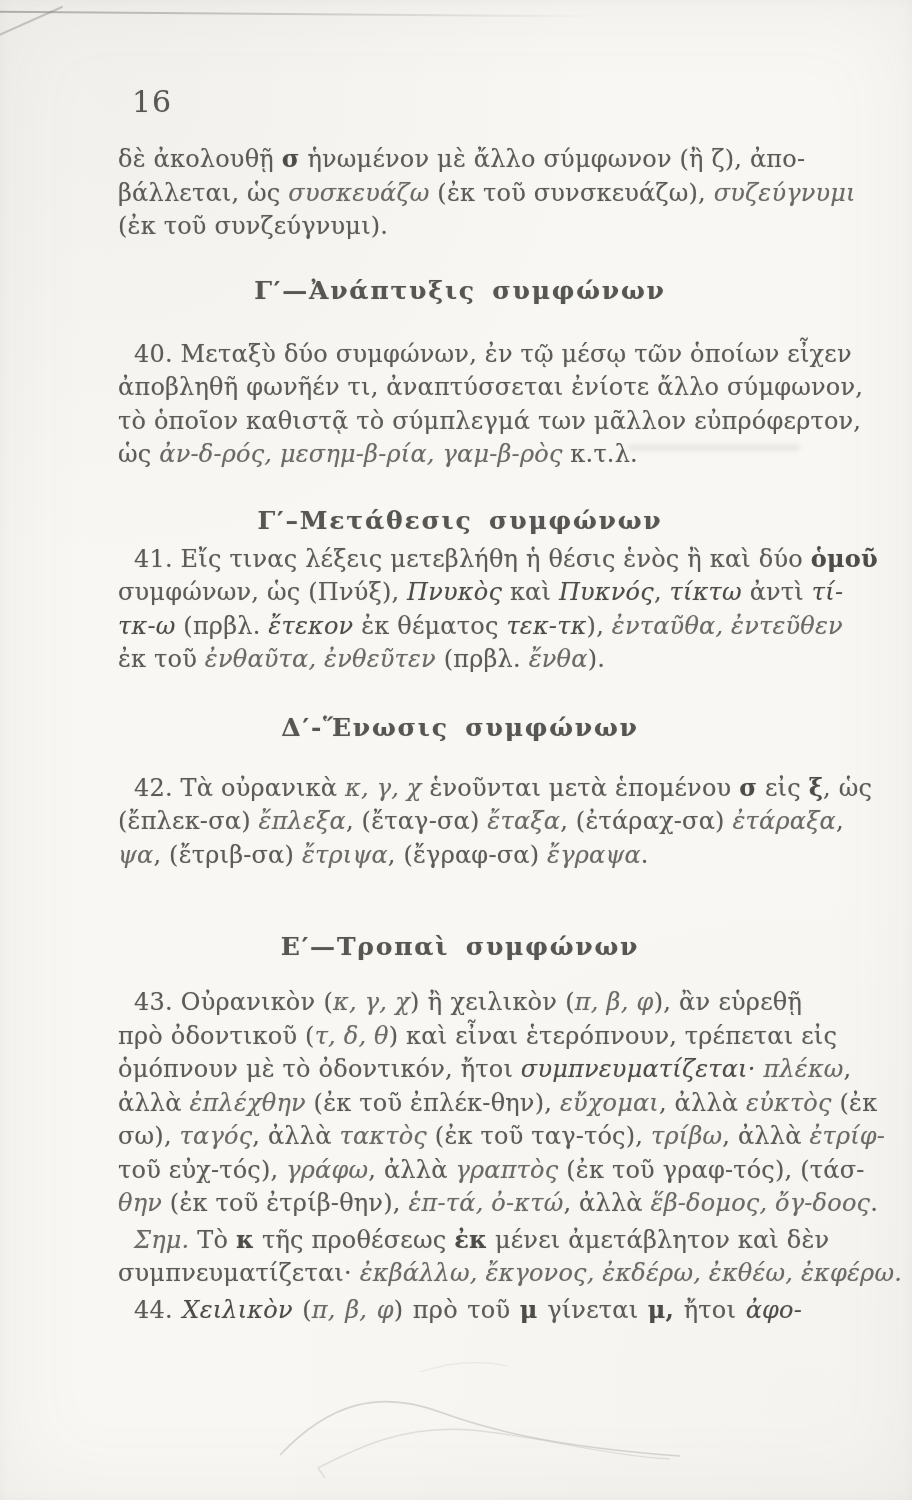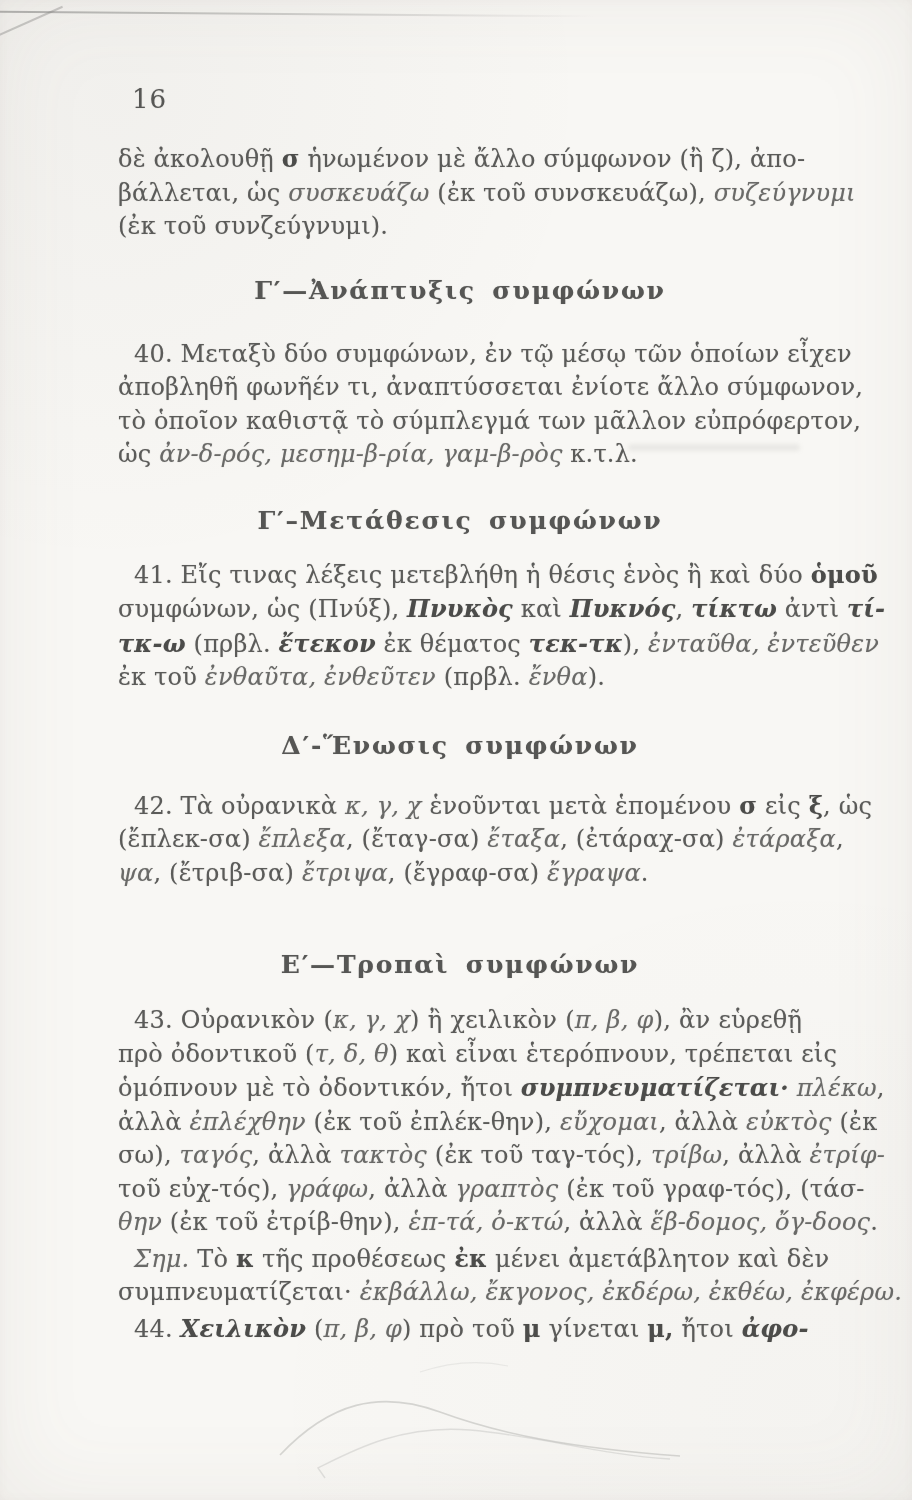--- a/index.html
+++ b/index.html
@@ -8,43 +8,43 @@
     background:
       radial-gradient(circle at 12% 6%, rgba(60,55,50,0.035), transparent 30%),
       radial-gradient(circle at 88% 94%, rgba(60,55,50,0.02), transparent 35%),
       #f8f7f4;
     box-shadow: inset 0 0 90px rgba(110,105,95,0.08), inset 0 0 10px rgba(110,105,95,0.05);
     font-family:"DejaVu Serif", serif;
     color:#5b5b59;
   }
   .page-number{
     position:absolute;left:132px;top:84px;
-    font-size:26px;color:#575755;letter-spacing:1px;
+    font-size:30px;color:#575755;letter-spacing:1px;
     text-shadow:0 0 1px rgba(96,96,94,.4);
   }
   #content{
     position:absolute;left:118px;top:142px;width:684px;
     font-size:24px;line-height:33.5px;letter-spacing:.2px;
     text-shadow:0 0 1px rgba(96,96,94,.38);
   }
   .line{white-space:nowrap;text-align:justify;text-align-last:justify;}
   .line.last{text-align-last:left;}
   .blk.heading{
     text-align:center;font-weight:bold;font-size:25px;line-height:30px;
     letter-spacing:1.8px;word-spacing:6px;color:#565654;
   }
   .run-r{font-style:normal;font-weight:normal;}
   .run-b{font-weight:bold;color:#4c4c4a;}
   .run-i{font-style:italic;color:#6a6a68;}
-  .run-bi{font-weight:bold;font-style:italic;color:#4c4c4a;}
+  .run-bi{font-weight:normal;font-style:italic;color:#4c4c4a;}
   
   .blk:nth-child(2){margin-top:32px;}
   .blk:nth-child(3){margin-top:32px;}
   .blk:nth-child(4){margin-top:34px;}
-  .blk:nth-child(5){margin-top:22px;}
+  .blk:nth-child(5){margin-top:6px;}
   .blk:nth-child(6){margin-top:36px;}
   .blk:nth-child(7){margin-top:28px;}
   .blk:nth-child(8){margin-top:60px;}
   .blk:nth-child(9){margin-top:24px;}
   .blk:nth-child(10){margin-top:2px;}
   .blk:nth-child(11){margin-top:2px;}
   
   .blk:nth-child(3) .line:first-child,
   .blk:nth-child(5) .line:first-child,
   .blk:nth-child(7) .line:first-child,

